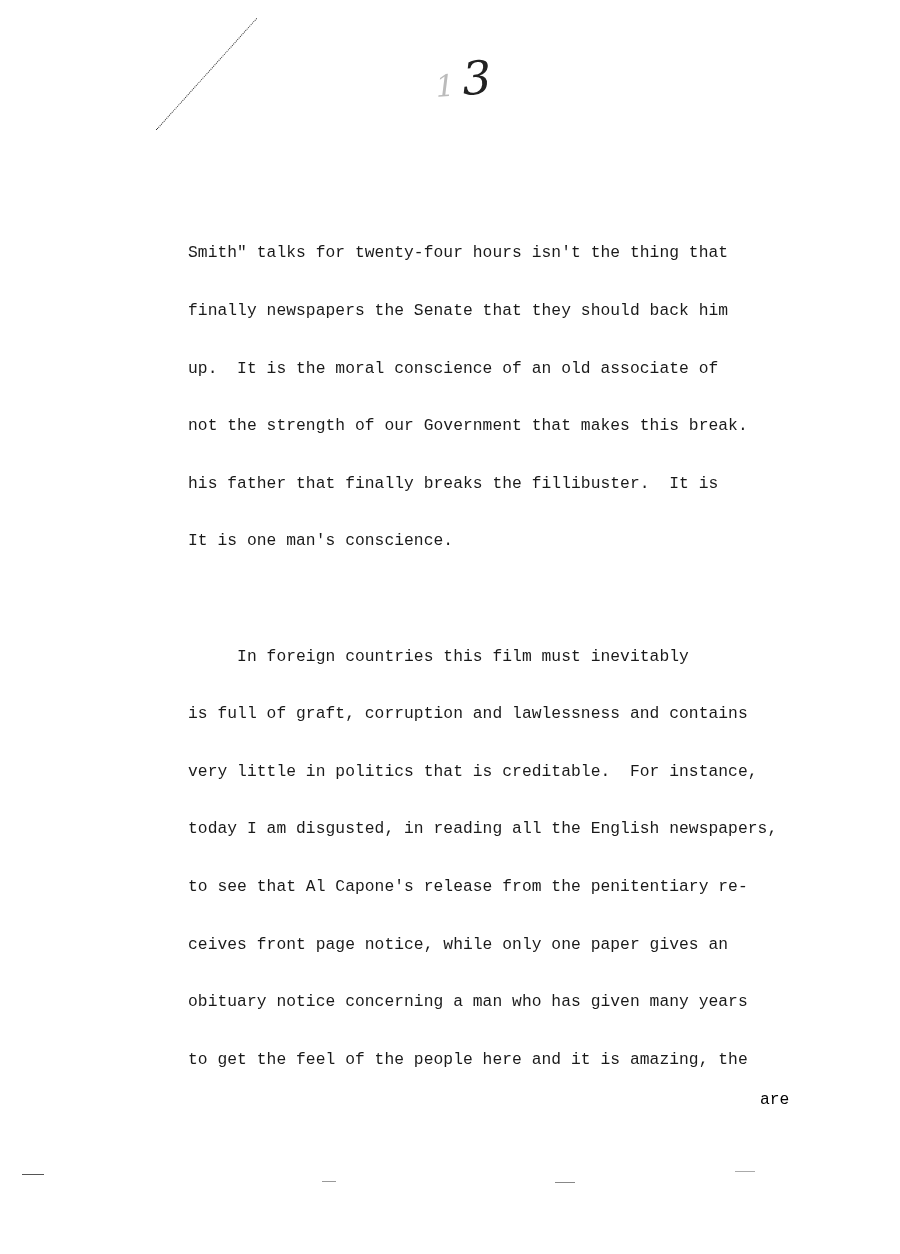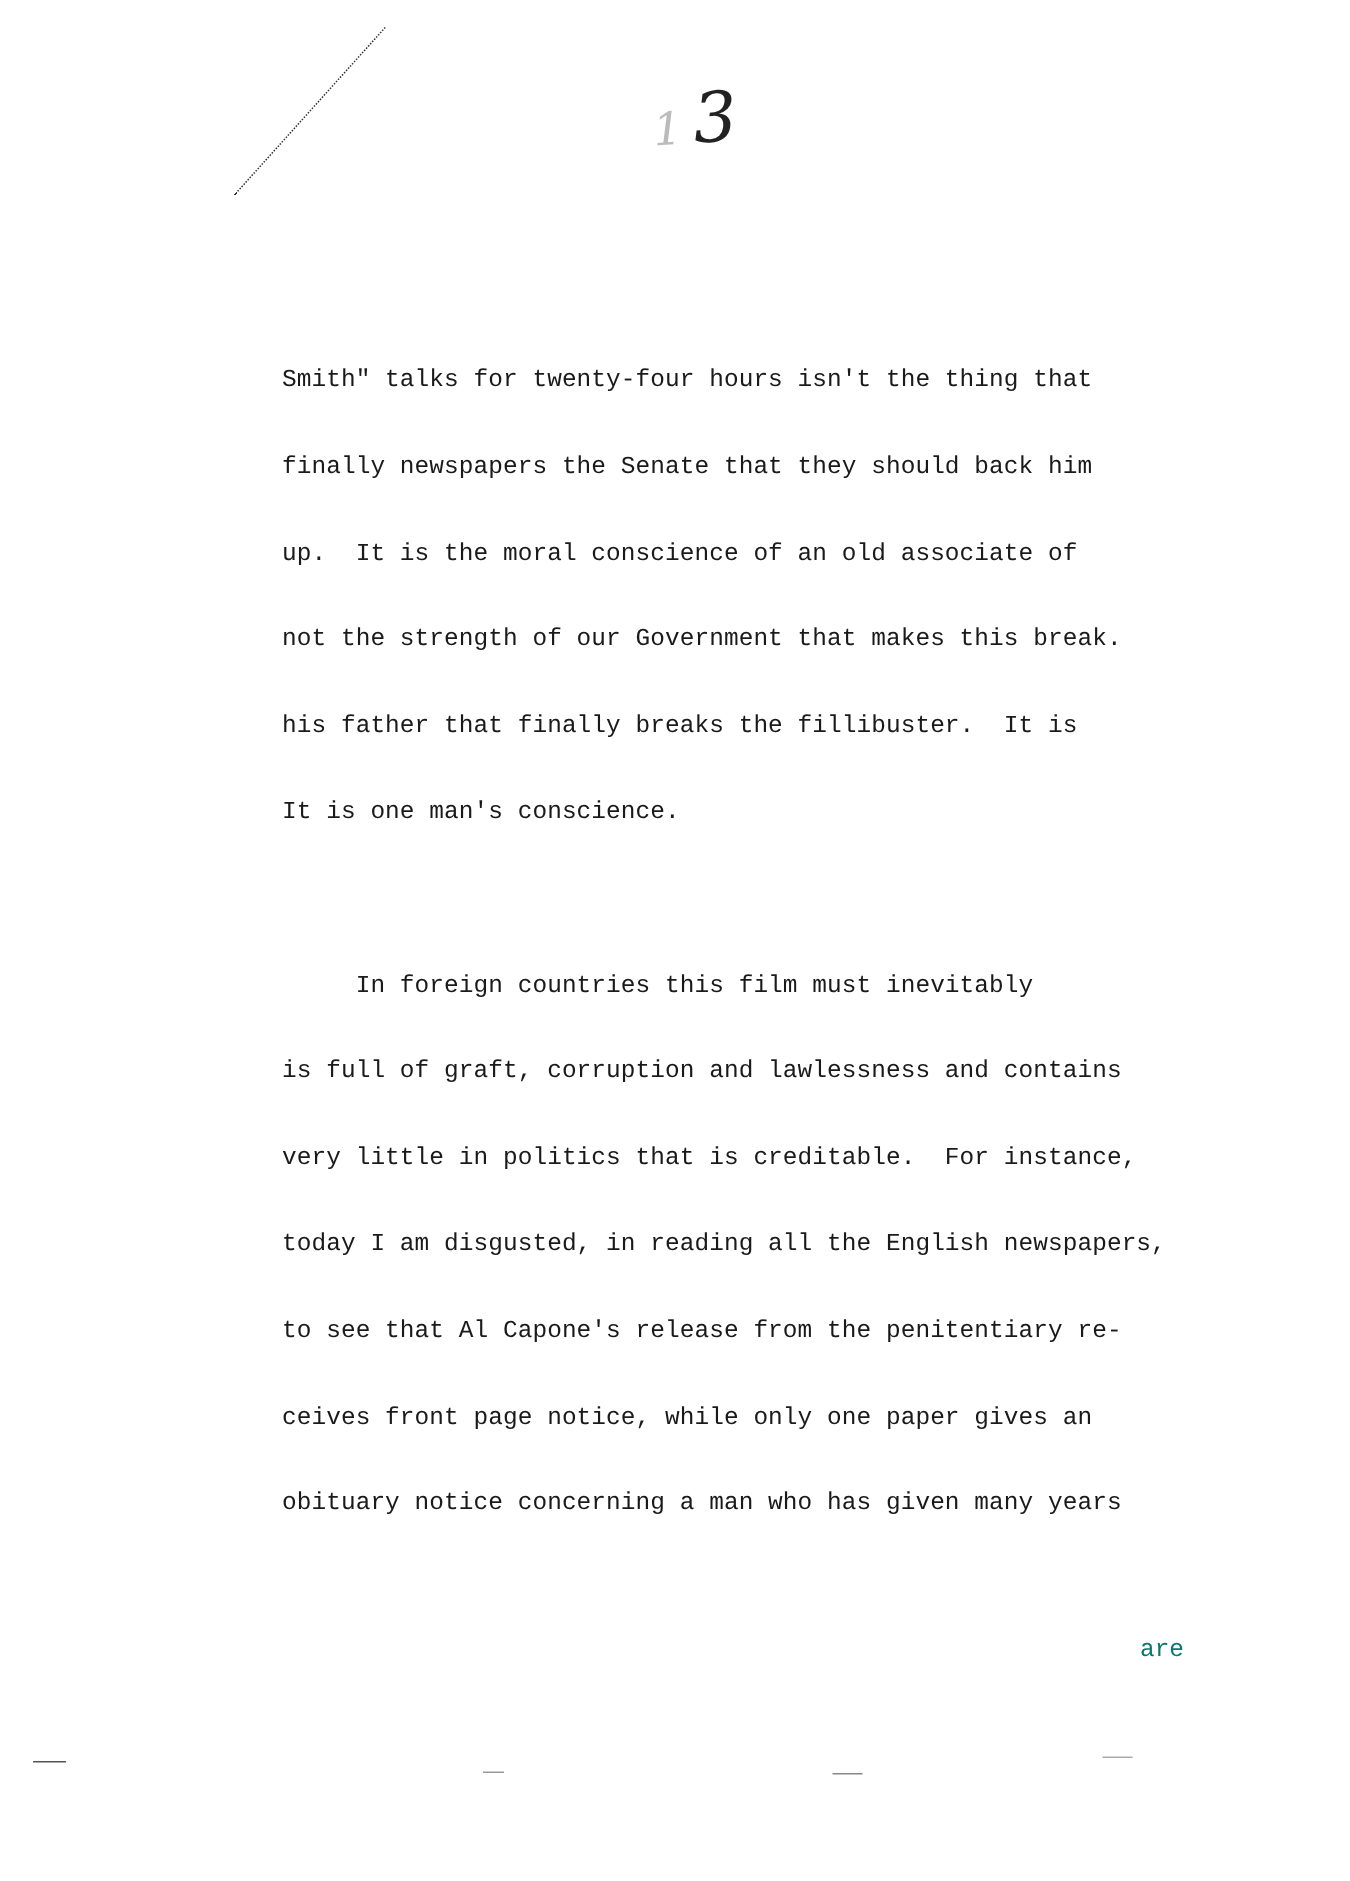--- a/index.html
+++ b/index.html
@@ -25,21 +25,21 @@
   .body-text {
     position: absolute; left: 188px; top: 205px; width: 660px;
     font-family: "Liberation Mono", monospace;
     font-size: 16.3px; line-height: 19.2px; color: #1a1a1a;
     letter-spacing: 0.05px;
   }
   .para { margin: 0 0 19.2px 0; white-space: pre; }
   .line { display: block; white-space: pre; }
   .catchword {
     position: absolute; left: 760px; top: 1090px;
-    font-family: "Liberation Mono", monospace; font-size: 16.3px; color: #0f766e;
+    font-family: "Liberation Mono", monospace; font-size: 16.3px; color: #000000;
   }
 </style>
 </head>
 <body>
 
 <div class="page">
 
   <div class="diag-line"></div>
 
   <div class="page-number">
@@ -56,20 +56,21 @@
       <span class="line">It is one man's conscience.</span>
     </div>
     <div class="para">
       <span class="line">     In foreign countries this film must inevitably</span>
       <span class="line">is full of graft, corruption and lawlessness and contains</span>
       <span class="line">very little in politics that is creditable.  For instance,</span>
       <span class="line">today I am disgusted, in reading all the English newspapers,</span>
       <span class="line">to see that Al Capone's release from the penitentiary re-</span>
       <span class="line">ceives front page notice, while only one paper gives an</span>
       <span class="line">obituary notice concerning a man who has given many years</span>
+      <span class="line">to get the feel of the people here and it is amazing, the</span>
       
       
     </div>
 
   </div>
 
   <div class="catchword">are</div>
 
   <div class="scan-mark" style="left:22px; top:1174px; width:22px;"></div>
   <div class="scan-mark" style="left:322px; top:1181px; width:14px; background:#999;"></div>

